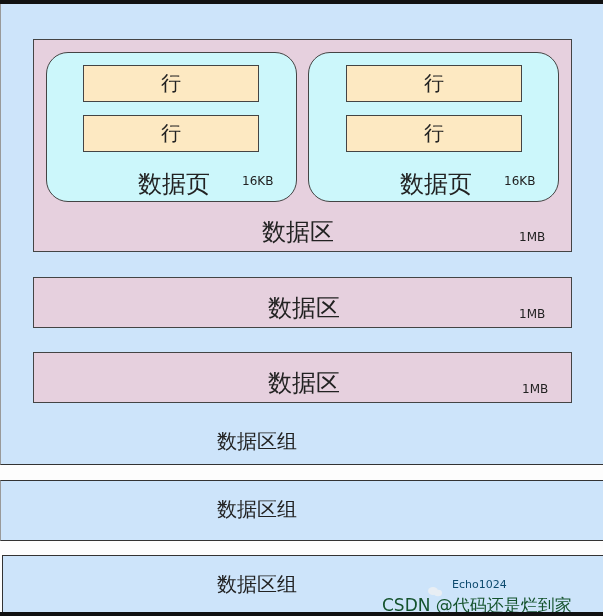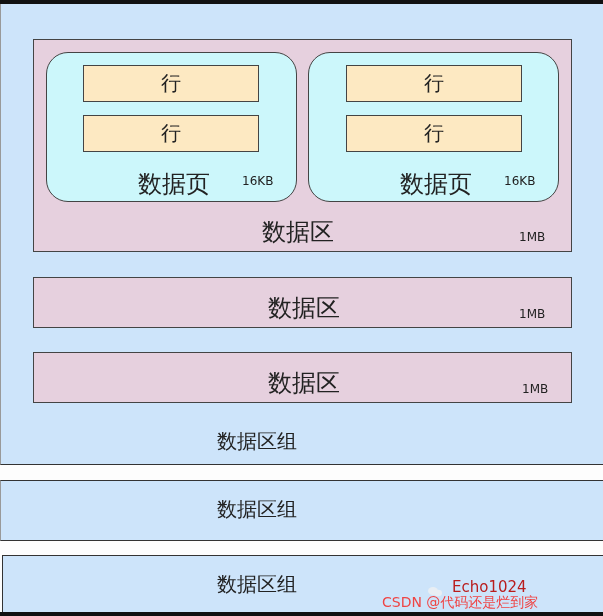--- a/index.html
+++ b/index.html
@@ -10,22 +10,22 @@
   .group1{left:0;top:4px;width:603px;height:461px;border-top:none;border-left:1.5px solid #999;border-right:none;}
   .group2{left:0;top:480px;width:603px;height:61px;border-left:1.5px solid #999;border-right:none;}
   .group3{left:2px;top:555px;width:601px;height:61px;border-right:none;border-bottom:none;}
   .bottombar{left:0;top:612px;width:603px;height:4px;background:#111;}
   .extent{background:#e6d0de;border:1.5px solid #444;}
   .page{background:#ccf7fb;border:1.5px solid #444;border-radius:22px;}
   .row{background:#fde9c2;border:1.5px solid #444;display:flex;align-items:center;justify-content:center;font-size:20px;}
   .lbl{font-size:24px;white-space:nowrap;}
   .sz{font-size:12px;white-space:nowrap;}
   .grouplbl{font-size:20px;white-space:nowrap;left:0;width:514px;text-align:center;}
-  .wm{font-size:14px;color:#ef4444;white-space:nowrap;}
-  .wm2{font-size:15px;color:#b91c1c;white-space:nowrap;}
+  .wm{font-size:17px;color:#14532d;white-space:nowrap;}
+  .wm2{font-size:11px;color:#0c4a6e;white-space:nowrap;}
 </style>
 </head>
 <body>
 
 <div class="abs topbar"></div>
 
 <div class="abs group group1"></div>
 
 <div class="abs extent" style="left:33px;top:39px;width:539px;height:213px;"></div>
 

